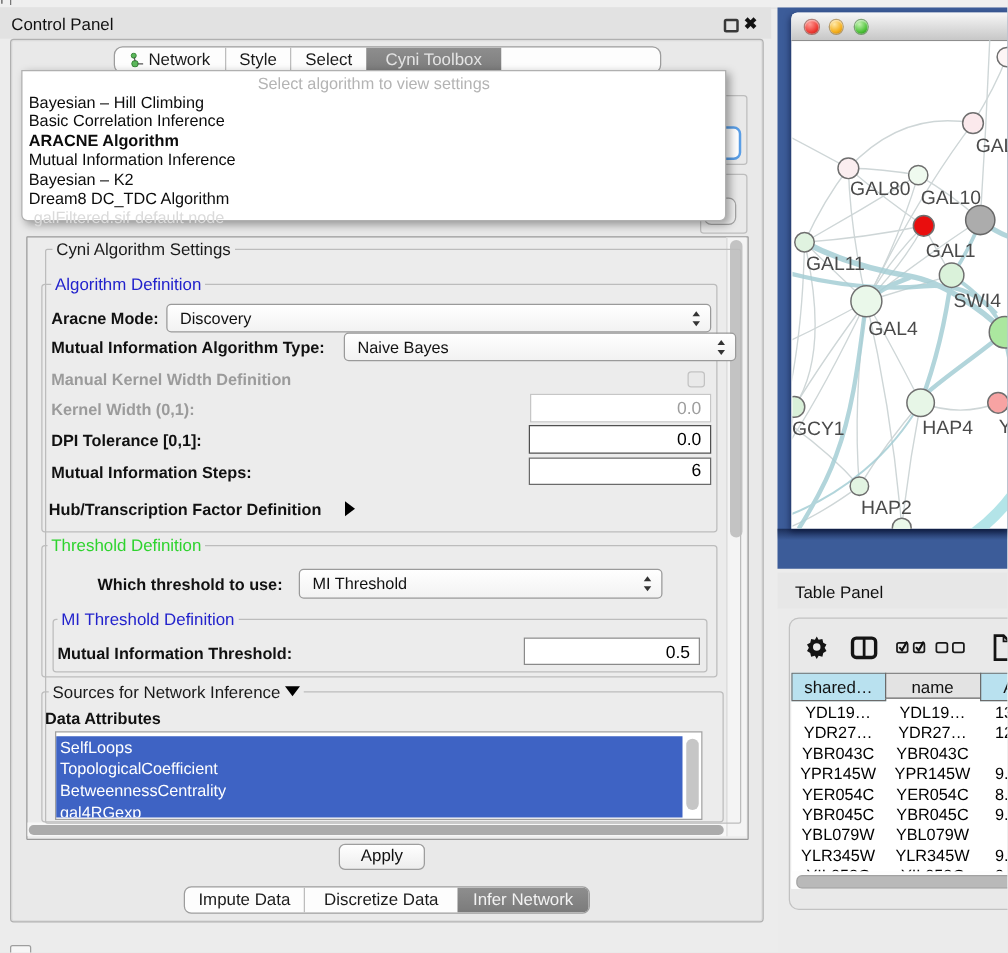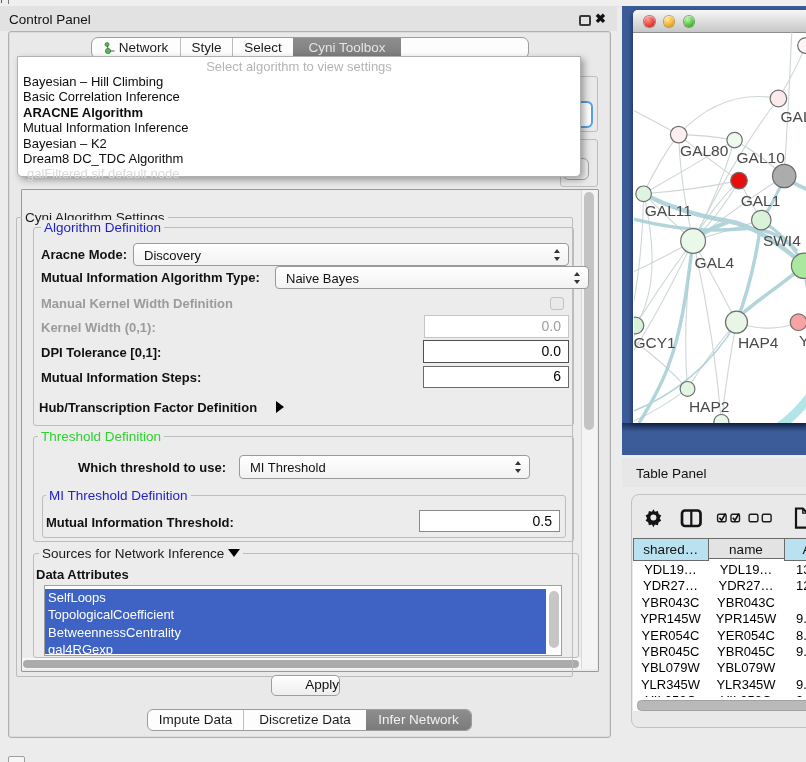--- a/index.html
+++ b/index.html
@@ -54,21 +54,21 @@
 <div class="abs" style="left:563px;top:158px;width:24px;height:20px;background:#f3f3f3;border:1px solid #a5a5a5;border-radius:6px;"></div>
 
 <div class="abs" style="left:21px;top:189px;width:576px;height:481px;background:#ececec;border:1px solid #999;border-radius:1px;"></div>
 
 <div class="abs" style="left:581px;top:190px;width:15px;height:479px;background:#f4f4f4;border-left:1px solid #d8d8d8;"></div>
 <div class="abs" style="left:583.5px;top:192px;width:10px;height:238px;background:#c3c3c3;border-radius:5px;"></div>
 
 <div class="abs" style="left:22px;top:658px;width:559px;height:11px;background:#f7f7f7;"></div>
 <div class="abs" style="left:23px;top:659.5px;width:556px;height:8px;background:#ababab;border-radius:4px;"></div>
 
-<div class="frame" style="left:16px;top:199px;width:555px;height:458px;border-radius:2px;margin-top:18px;">
+<div class="frame" style="left:36px;top:199px;width:555px;height:458px;border-radius:2px;">
   <div class="ftitle" style="left:5px;color:#1a1a1a;">Cyni Algorithm Settings</div>
 </div>
 
 <div class="frame" style="left:33px;top:227px;width:539px;height:197px;">
   <div class="ftitle" style="left:7px;color:#2222cc;">Algorithm Definition</div>
 </div>
 
 <div class="abs lbl bold" style="left:41px;top:247px;">Aracne Mode:</div>
 <div class="combo" style="left:133px;top:243px;width:434px;height:21px;">
     <span class="txt">Discovery</span>
@@ -107,21 +107,21 @@
 
 <div class="frame" style="left:33px;top:552.5px;width:544px;height:103px;">
   <div class="ftitle" style="left:5px;color:#1a1a1a;">Sources for Network Inference <span style="display:inline-block;width:0;height:0;border-left:6.5px solid transparent;border-right:6.5px solid transparent;border-top:8px solid #000;vertical-align:1px;"></span></div>
 </div>
 <div class="abs lbl bold" style="left:36px;top:567px;">Data Attributes</div>
 <div class="abs" style="left:44px;top:585px;width:518px;height:70.5px;background:#fff;border:1px solid #9f9f9f;box-sizing:border-box;"></div>
 <div class="abs" style="left:45px;top:589px;width:501px;height:65.4px;background:#3e63c4;"></div>
 <div class="abs" style="left:45px;top:589px;width:501px;height:65.4px;font-size:13px;color:#fff;line-height:17.3px;padding-left:3px;overflow:hidden;">SelfLoops<br>TopologicalCoefficient<br>BetweennessCentrality<br>gal4RGexp</div>
 <div class="abs" style="left:549px;top:591px;width:10px;height:57px;background:#c6c6c6;border-radius:5px;"></div>
 
-<div class="abs" style="left:271px;top:675px;width:67px;height:19px;background:linear-gradient(#ffffff,#ededed);border:1px solid #9e9e9e;border-radius:5px;text-align:right;line-height:18px;font-size:13.5px;color:#111;">Apply</div>
+<div class="abs" style="left:271px;top:675px;width:67px;height:19px;background:linear-gradient(#ffffff,#ededed);border:1px solid #9e9e9e;border-radius:5px;text-align:center;line-height:18px;font-size:13.5px;color:#111;">Apply</div>
 
 <div class="abs segbar" style="left:147px;top:709px;width:323px;height:20px;background:#fdfdfd;border:1px solid #9d9d9d;border-radius:6px;overflow:hidden;">
   <div class="seg" style="width:96px;border-right:1px solid #bdbdbd;">Impute Data</div>
   <div class="seg" style="width:122px;">Discretize Data</div>
   <div class="seg" style="flex:1;background:linear-gradient(#8e8e8e,#7b7b7b);color:#f2f2f2;">Infer Network</div>
 </div>
 
 <div class="abs" style="left:8px;top:756px;width:15px;height:10px;background:#f6f6f6;border:1px solid #9e9e9e;border-radius:2px;"></div>
 
 <div class="abs" style="left:17px;top:56px;width:562px;height:119px;background:#fff;border:1px solid #b0b0b0;border-radius:0 0 5px 5px;box-shadow:3px 3px 7px rgba(0,0,0,0.35);">

